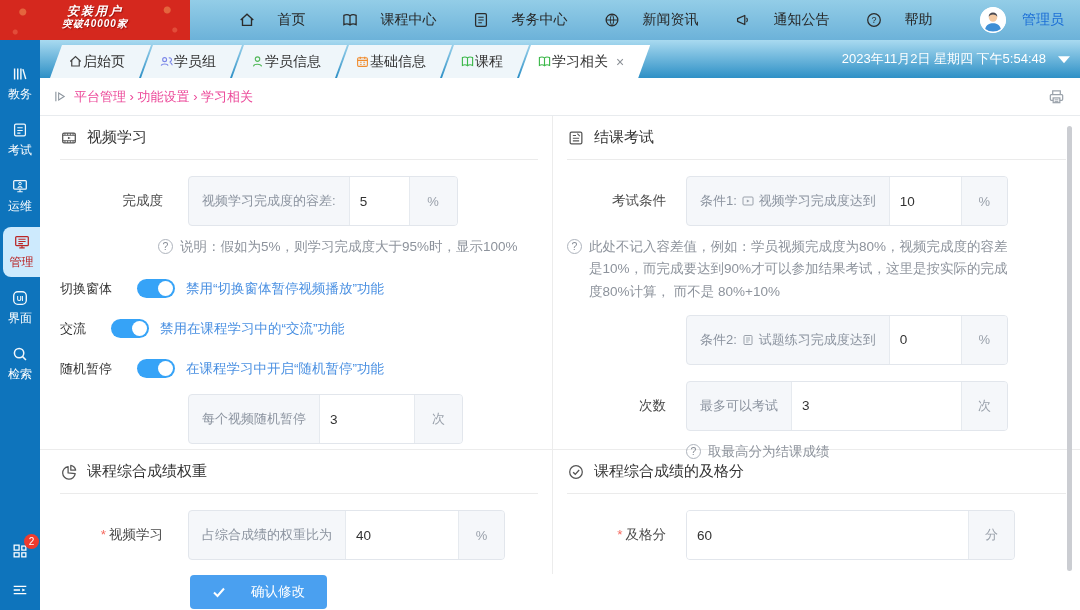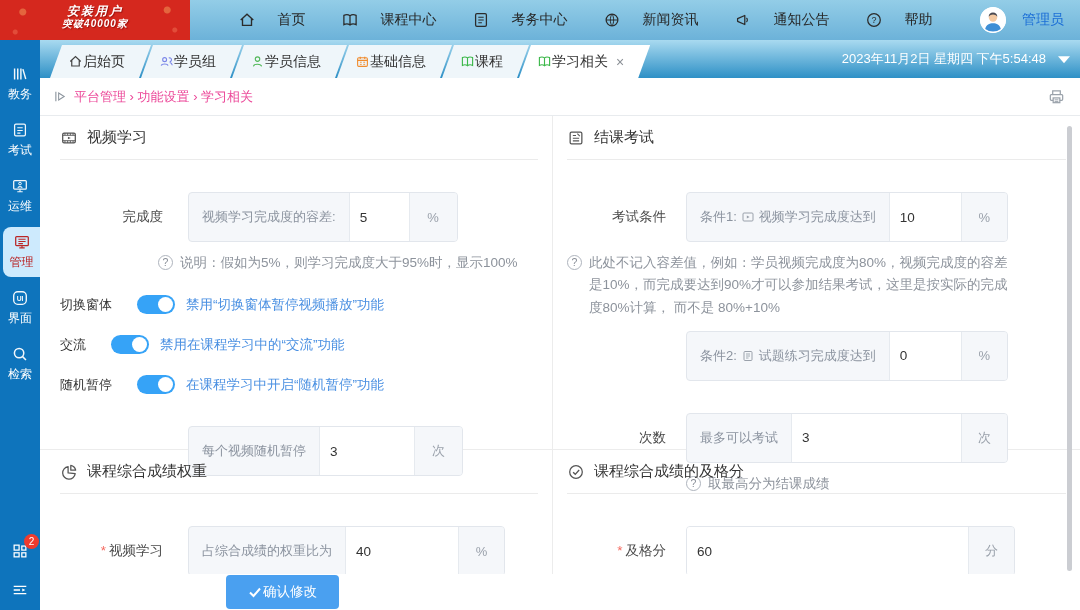--- a/index.html
+++ b/index.html
@@ -45,21 +45,21 @@
 
   .panel{flex:1;overflow:hidden;display:grid;grid-template-columns:513px 1fr;grid-template-rows:334px 1fr;}
   .cell{padding:0 14px 0 20px;min-width:0;}
   .cell.br{border-right:1px solid #ececec;}
   .cell.bb{border-bottom:1px solid #ececec;}
   .cell.rp{padding-left:14px;}
 
   .sec-head{height:44px;display:flex;align-items:center;gap:9px;font-size:15px;font-weight:500;color:#333;border-bottom:1px solid #ebebeb;}
   .sec-head .ic{color:#555;}
 
-  .form-row{display:flex;align-items:center;margin-top:32px;}
+  .form-row{display:flex;align-items:center;margin-top:16px;}
   .form-row .lbl{flex:0 0 103px;text-align:right;font-size:13.5px;color:#4a4a4a;white-space:nowrap;}
   .rrow .lbl{flex:0 0 99px;}
   .gml{margin-left:25px;}
   .gml2{margin-left:20px;}
   .req{color:#f5695f;margin-right:3px;}
 
   .igroup{display:inline-flex;align-items:stretch;height:50px;border:1px solid #e2e6ec;border-radius:4px;overflow:hidden;background:#f5f7fa;}
   .ilabel{display:flex;align-items:center;gap:5px;padding:0 13px;font-size:13px;color:#8b939f;white-space:nowrap;}
   .ival{border:none;outline:none;background:#fff;border-left:1px solid #e6eaef;padding:0 10px;font-size:13.5px;color:#333;font-family:inherit;}
   .ival.first{border-left:none;}
@@ -78,21 +78,21 @@
   .switch{flex:0 0 38px;width:38px;height:19px;border-radius:10px;background:#36a3f7;position:relative;cursor:pointer;}
   .switch::after{content:"";position:absolute;right:2px;top:2px;width:15px;height:15px;border-radius:50%;background:#fff;}
   .tdesc{margin-left:11px;font-size:13.5px;color:#4a90e2;white-space:nowrap;}
 
   .mini{color:#9aa1ab;display:inline-flex;}
 
   .scroll-thumb{position:absolute;right:8px;top:48px;width:5px;height:445px;background:#cbcdd2;border-radius:3px;cursor:pointer;}
 
   
   .footer-band{flex:0 0 36px;background:#fff;display:flex;align-items:center;padding-left:150px;z-index:4;}
-  .confirm-btn{display:inline-flex;align-items:center;gap:1px;background:#4aa0f0;color:#fff;border:none;border-radius:4px;padding:8px 22px;font-size:13.5px;cursor:pointer;font-family:inherit;margin-left:36px;}
+  .confirm-btn{display:inline-flex;align-items:center;gap:25px;background:#4aa0f0;color:#fff;border:none;border-radius:4px;padding:8px 22px;font-size:13.5px;cursor:pointer;font-family:inherit;}
 
   .ic{display:inline-flex;}
   svg{display:block;}
 </style>
 </head>
 <body>
 
 <div class="app">
 
   <header class="topbar">

